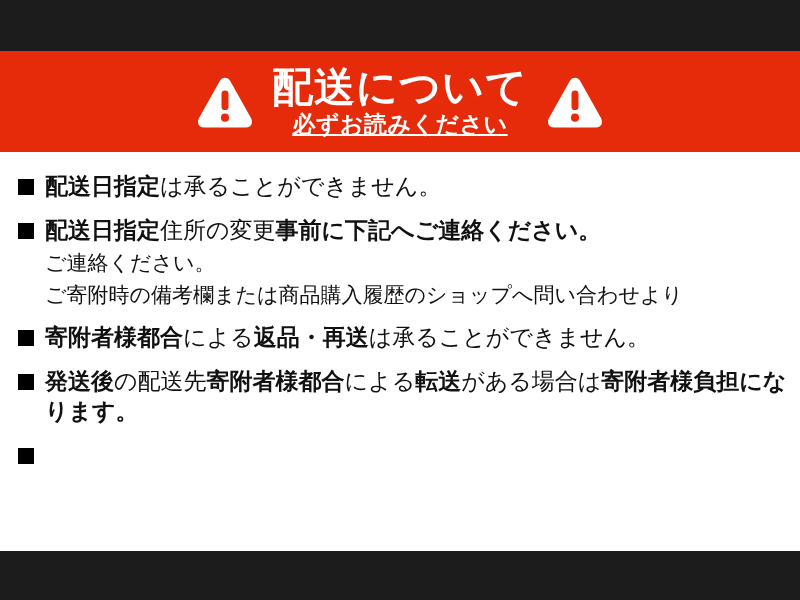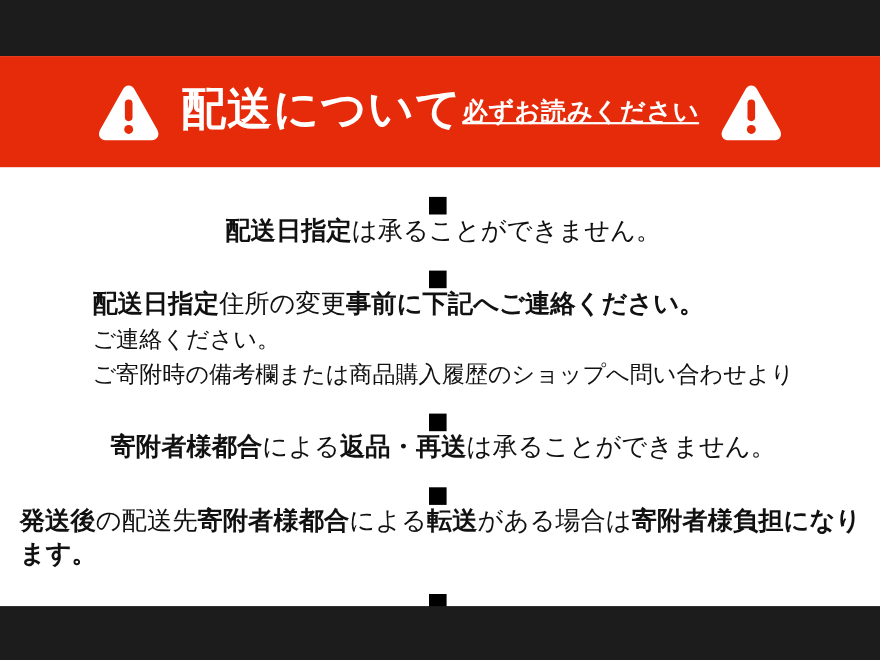--- a/index.html
+++ b/index.html
@@ -42,21 +42,21 @@
     gap: 18px;
   }
   .warn-tri {
     width: 58px;
     height: 58px;
     flex: 0 0 auto;
     display: block;
   }
   #header-text {
     display: flex;
-    flex-direction: row;
+    flex-direction: column;
     align-items: center;
     justify-content: center;
     line-height: 1;
   }
   #header-main {
     color: #ffffff;
     font-size: 41px;
     font-weight: bold;
     letter-spacing: 1px;
     white-space: nowrap;
@@ -77,23 +77,22 @@
     left: 0;
     top: 152px;
     width: 800px;
     height: 399px;
     padding: 20px 12px 0 18px;
     box-sizing: border-box;
     color: #111111;
   }
   .notice-item {
     display: flex;
-    align-items: center;
+    align-items: flex-start;
     margin-bottom: 14px;
-    flex-direction: column;
   }
   .bullet-square {
     flex: 0 0 auto;
     width: 16px;
     height: 16px;
     background: #000000;
     margin-top: 7px;
     margin-right: 11px;
   }
   .item-body {

